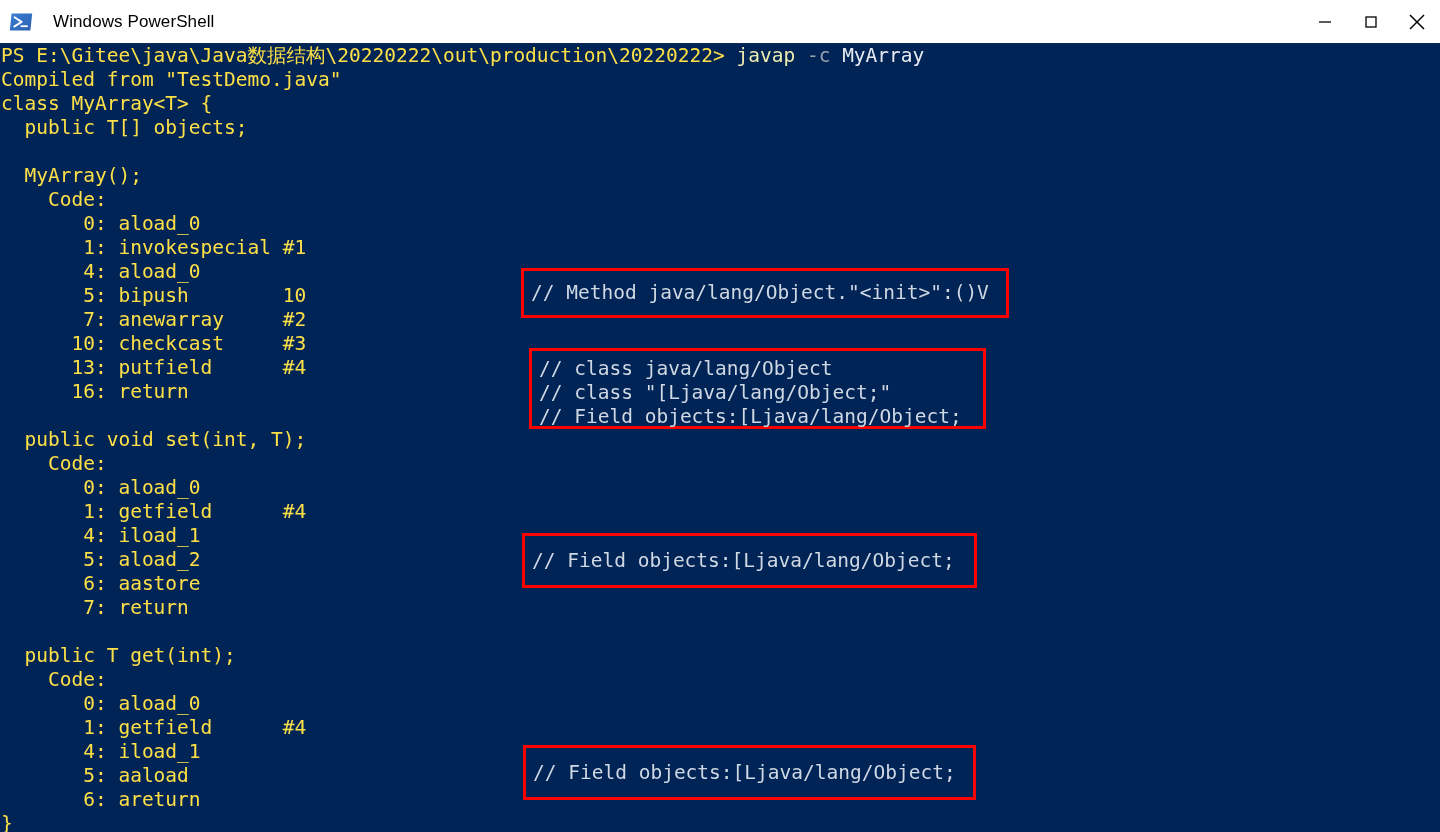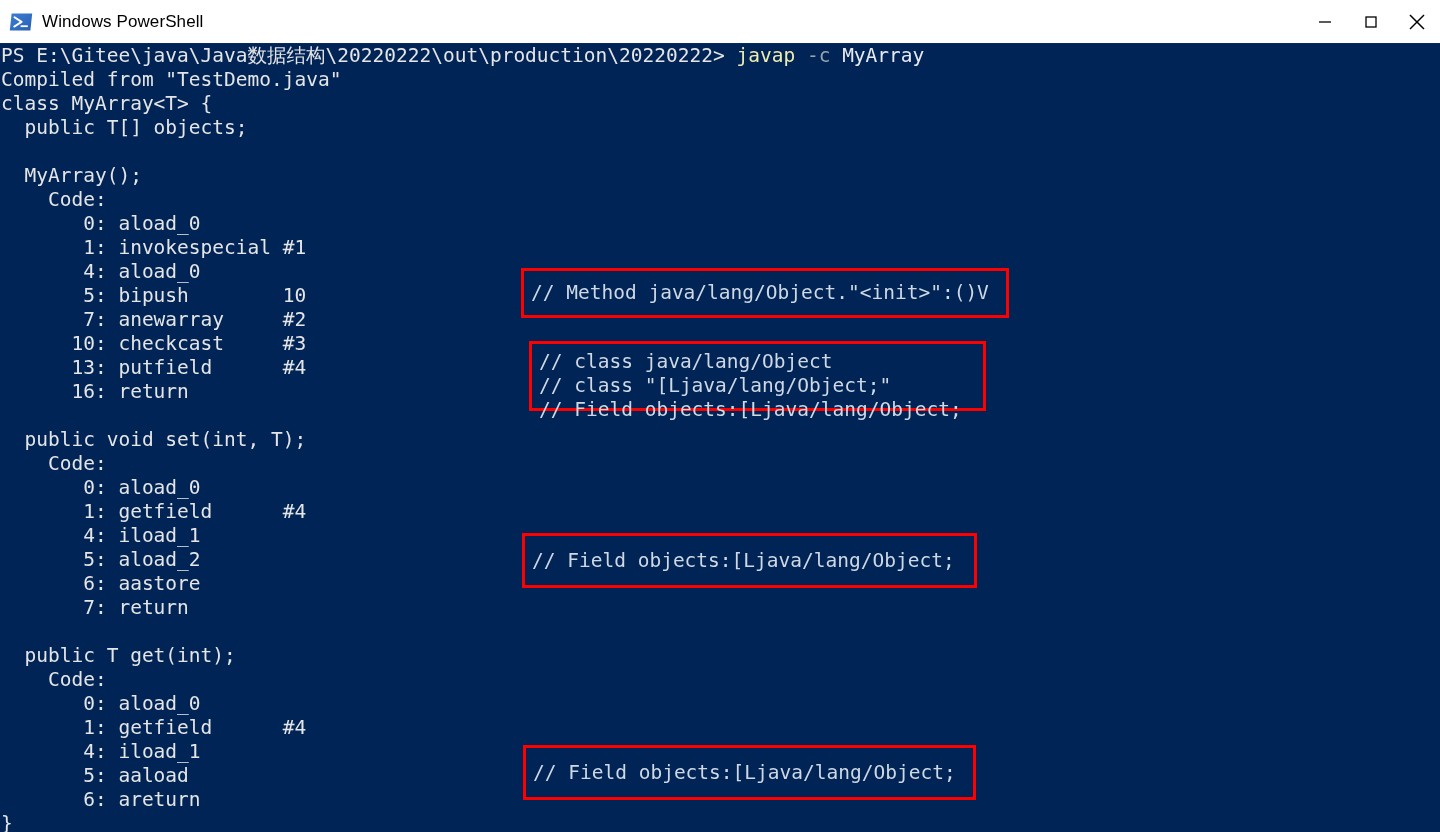--- a/index.html
+++ b/index.html
@@ -31,21 +31,21 @@
     background: #ffffff;
     border-bottom: 1px solid #0a2a5c;
     display: flex;
     align-items: center;
     position: relative;
   }
   #titlebar-left {
     display: flex;
     align-items: center;
     padding-left: 9px;
-    gap: 9px;
+    gap: 20px;
   }
   .ps-icon {
     width: 24px;
     height: 24px;
     position: relative;
     display: block;
   }
   .ps-icon svg { display: block; }
   #title-text {
     font-family: "Liberation Sans", sans-serif;
@@ -90,21 +90,21 @@
     line-height: 24px;
     color: #ccd6e4;
     white-space: pre;
     letter-spacing: 0px;
   }
   #console-text .line {
     display: block;
     height: 24px;
     padding-left: 1px;
   }
-  .c-default { color: #e5e5e5; }
+  .c-default { color: #fde047; }
   .c-cmd     { color: #eeedaf; text-align: right; }
   .c-param   { color: #9aa4ae; }
   .c-arg     { color: #e8eaf0; text-align: center; }
 
   
   .redbox {
     position: absolute;
     border: 3px solid #ff0000;
     box-sizing: border-box;
     pointer-events: none;
@@ -167,21 +167,21 @@
       </div>
     </div>
   </div>
 
   <div id="terminal">
     <pre id="console-text"><span class="line"><span class="c-default">PS E:\Gitee\java\Java数据结构\20220222\out\production\20220222&gt; </span><span class="c-cmd">javap</span><span class="c-param"> -c </span><span class="c-arg">MyArray</span></span><span class="line c-default">Compiled from "TestDemo.java"</span><span class="line c-default">class MyArray&lt;T&gt; {</span><span class="line c-default">  public T[] objects;</span><span class="line c-default"> </span><span class="line c-default">  MyArray();</span><span class="line c-default">    Code:</span><span class="line c-default">       0: aload_0</span><span class="line c-default">       1: invokespecial #1</span><span class="line c-default">       4: aload_0</span><span class="line c-default">       5: bipush        10</span><span class="line c-default">       7: anewarray     #2</span><span class="line c-default">      10: checkcast     #3</span><span class="line c-default">      13: putfield      #4</span><span class="line c-default">      16: return</span><span class="line c-default"> </span><span class="line c-default">  public void set(int, T);</span><span class="line c-default">    Code:</span><span class="line c-default">       0: aload_0</span><span class="line c-default">       1: getfield      #4</span><span class="line c-default">       4: iload_1</span><span class="line c-default">       5: aload_2</span><span class="line c-default">       6: aastore</span><span class="line c-default">       7: return</span><span class="line c-default"> </span><span class="line c-default">  public T get(int);</span><span class="line c-default">    Code:</span><span class="line c-default">       0: aload_0</span><span class="line c-default">       1: getfield      #4</span><span class="line c-default">       4: iload_1</span><span class="line c-default">       5: aaload</span><span class="line c-default">       6: areturn</span><span class="line c-default">}</span></pre>
     <div id="annotation-layer">
         <div class="redbox" style="left: 521px; top: 224px; width: 488px; height: 50px; border-color: rgb(255, 0, 0);">
           <div class="rbtext">// Method java/lang/Object."&lt;init&gt;":()V</div>
         </div>
-        <div class="redbox multi" style="left: 529px; top: 297px; width: 457px; height: 70px; border-color: rgb(255, 0, 0);">
+        <div class="redbox multi" style="left: 529px; top: 304px; width: 457px; height: 81px; border-color: rgb(255, 0, 0);">
           <div class="rbtext">// class java/lang/Object
 // class "[Ljava/lang/Object;"
 // Field objects:[Ljava/lang/Object;</div>
         </div>
         <div class="redbox" style="left: 522px; top: 489px; width: 455px; height: 55px; border-color: rgb(255, 0, 0);">
           <div class="rbtext">// Field objects:[Ljava/lang/Object;</div>
         </div>
         <div class="redbox" style="left: 523px; top: 701px; width: 453px; height: 55px; border-color: rgb(255, 0, 0);">
           <div class="rbtext">// Field objects:[Ljava/lang/Object;</div>
         </div>

